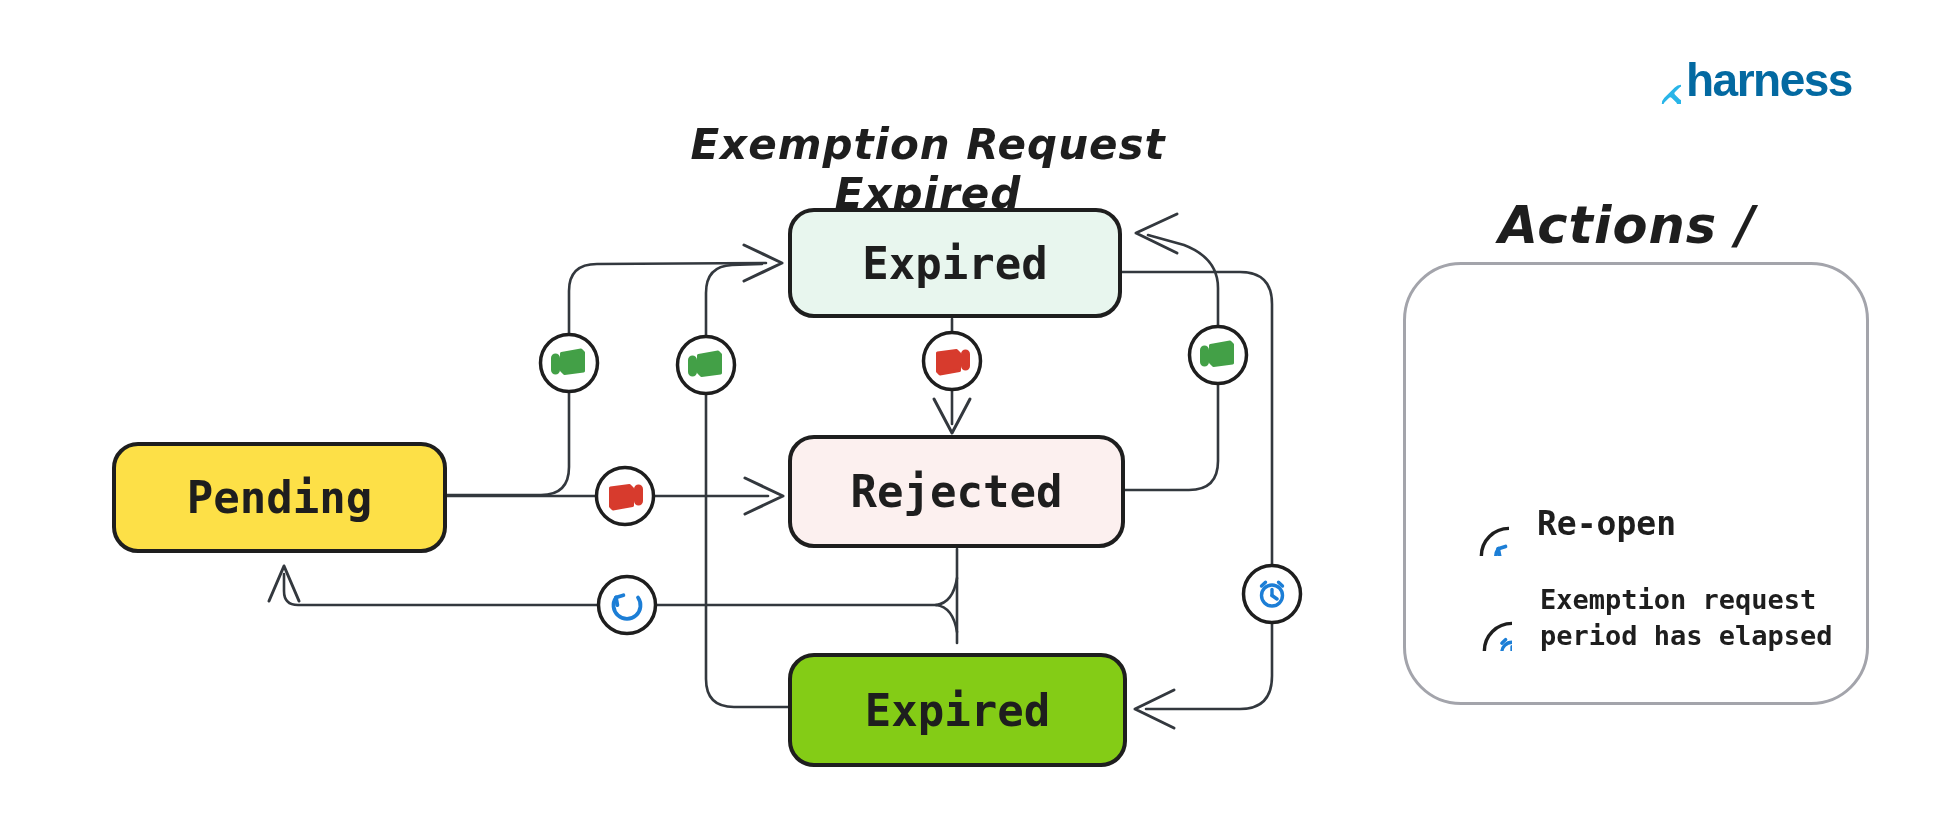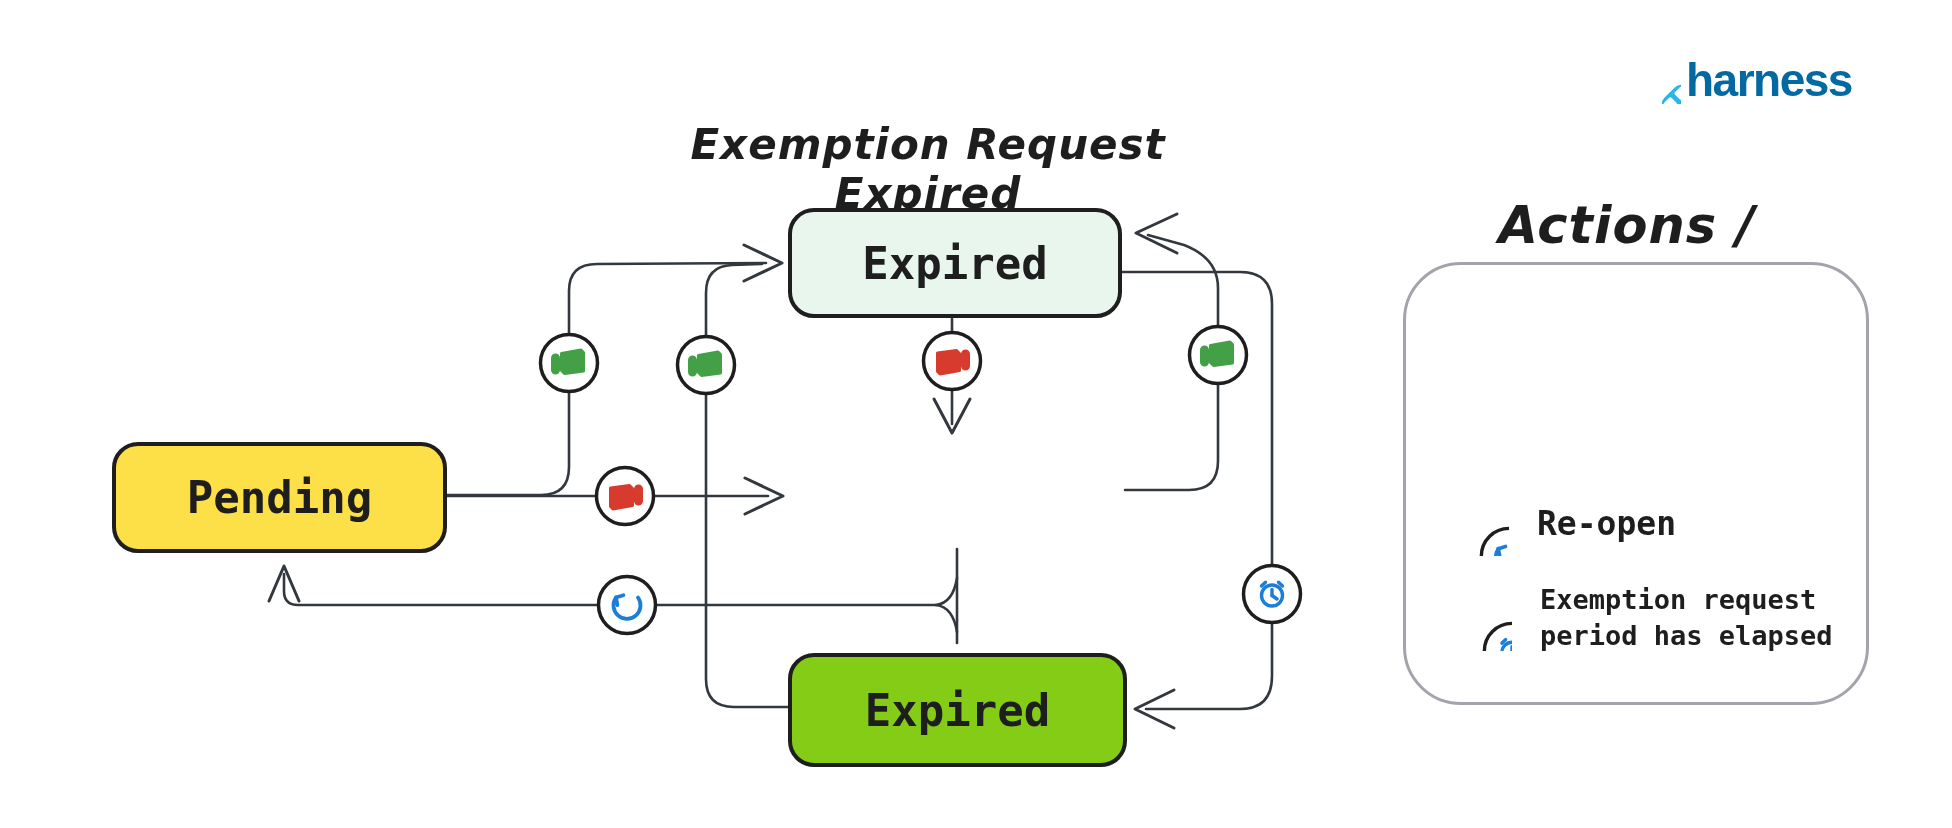--- a/index.html
+++ b/index.html
@@ -168,20 +168,23 @@
       <use href="#icon-harness"></use>
     </svg>
     <span class="logo-text">harness</span>
   </div>
 
   <div class="state state-pending">
     <span>Pending</span>
   </div>
   <div class="state state-approved">
     <span>Expired</span>
+  </div>
+  <div class="state state-rejected">
+    <span>Rejected</span>
   </div>
   <div class="state state-expired">
     <span>Expired</span>
   </div>
 
   <div class="legend-title hand">Actions / Events</div>
 
   <div class="legend-panel">
     <div class="legend-item li-3">
       <svg class="icon-wrap c-blue" viewBox="-34 -34 68 68">

